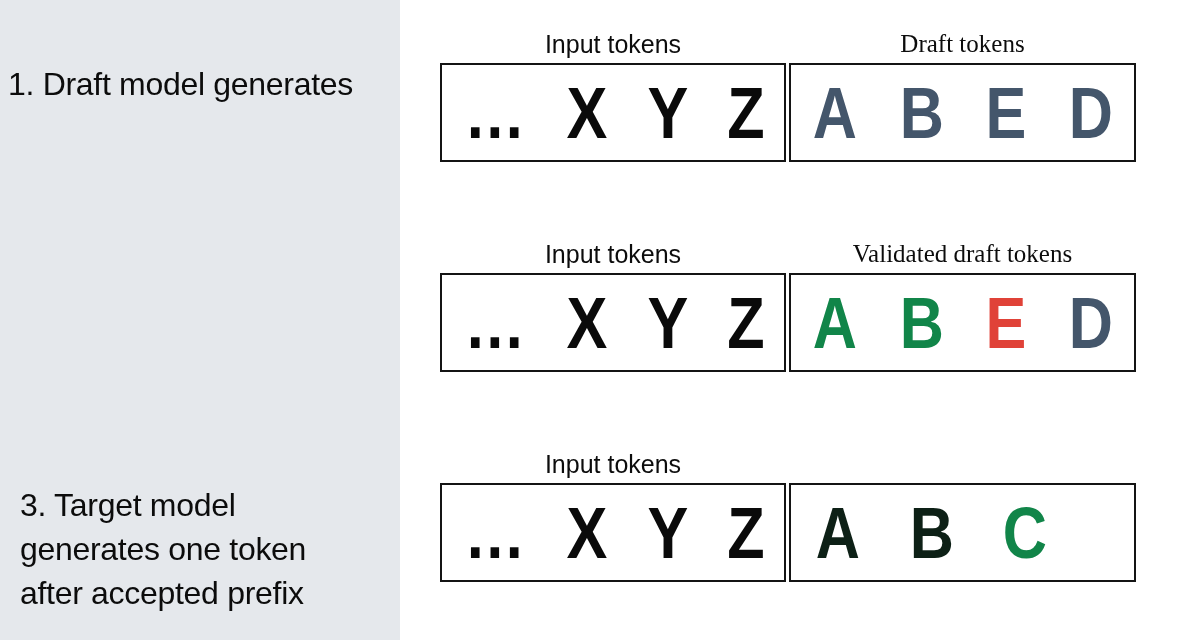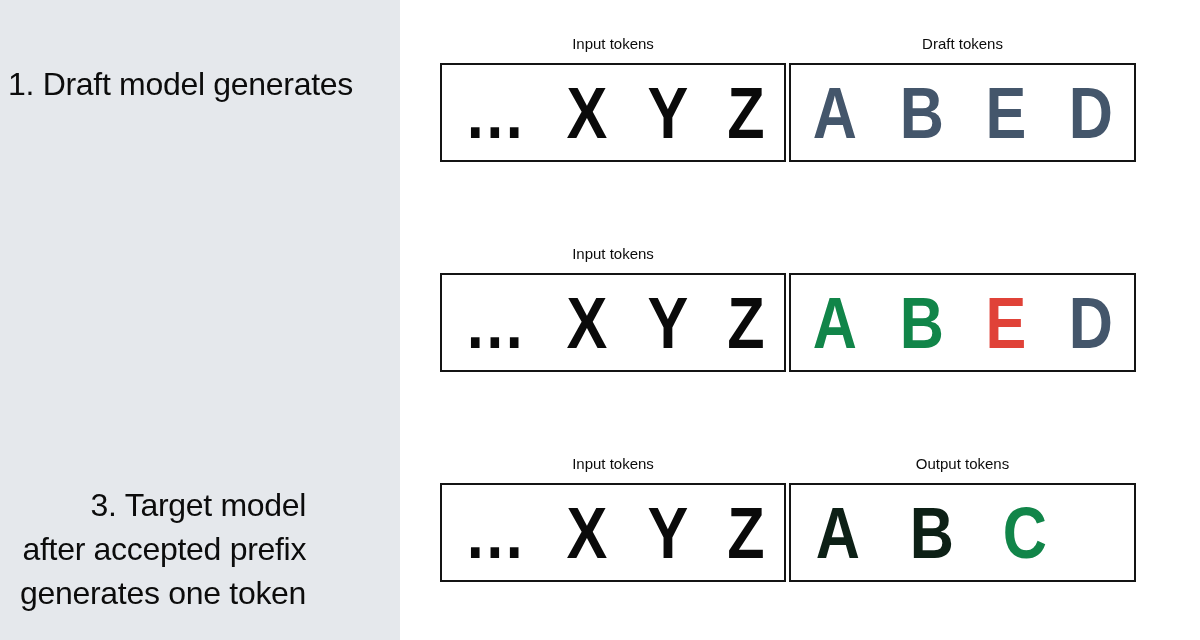--- a/index.html
+++ b/index.html
@@ -21,37 +21,37 @@
   .step {
     position: absolute;
     font-size: 32px;
     line-height: 44px;
     letter-spacing: -0.3px;
     color: #0c0c0c;
   }
   .step .line { white-space: nowrap; }
   .step-1 { left: 8px;  top: 62px; }
   .step-2 { left: 24px; top: 274px; }
-  .step-3 { left: 20px; top: 483px; text-align: right; }
+  .step-3 { left: 20px; top: 483px; }
 
   
   .row { position: absolute; left: 440px; width: 700px; }
   .row-1 { top: 31px; }
   .row-2 { top: 241px; }
   .row-3 { top: 451px; }
 
   .labels { display: flex; gap: 3px; margin-bottom: 6px; }
   .box-label {
     width: 346px;
     text-align: center;
-    font-size: 15px;
+    font-size: 25px;
     line-height: 26px;
     color: #0c0c0c;
   }
-  .box-label.right { width: 347px; }
+  .box-label.right { width: 347px; font-family: Liberation Serif, serif; }
 
   .boxes { display: flex; gap: 3px; }
   .tokenbox {
     box-sizing: border-box;
     width: 346px; height: 99px;
     border: 2px solid #141414;
     background: #ffffff;
     display: flex;
     justify-content: space-around;
     align-items: center;
@@ -71,22 +71,22 @@
 </style>
 </head>
 <body>
 
 <div class="left-panel">
   <div class="step step-1">
     <div class="line">1. Draft model generates</div>
   </div>
   <div class="step step-3">
     <div class="line">3. Target model</div>
+    <div class="line">generates one token</div>
     <div class="line">after accepted prefix</div>
-    <div class="line">generates one token</div>
   </div>
 </div>
 
 <div class="row row-1">
   <div class="labels">
     <div class="box-label">Input tokens</div>
     <div class="box-label right">Draft tokens</div>
   </div>
   <div class="boxes">
     <div class="tokenbox">
@@ -100,41 +100,41 @@
       <span class="token" style="color: rgb(68, 86, 107);">B</span>
       <span class="token" style="color: rgb(68, 86, 107);">E</span>
       <span class="token" style="color: rgb(68, 86, 107);">D</span>
     </div>
   </div>
 </div>
 
 <div class="row row-2">
   <div class="labels">
     <div class="box-label">Input tokens</div>
+    <div class="box-label right">Validated draft tokens</div>
   </div>
   <div class="boxes">
     <div class="tokenbox">
       <span class="token" style="color: rgb(10, 10, 10);">…</span>
       <span class="token" style="color: rgb(10, 10, 10);">X</span>
       <span class="token" style="color: rgb(10, 10, 10);">Y</span>
       <span class="token" style="color: rgb(10, 10, 10);">Z</span>
     </div>
     <div class="tokenbox right">
       <span class="token" style="color: rgb(17, 133, 73);">A</span>
       <span class="token" style="color: rgb(17, 133, 73);">B</span>
       <span class="token" style="color: rgb(224, 66, 56);">E</span>
       <span class="token" style="color: rgb(68, 86, 107);">D</span>
     </div>
   </div>
 </div>
 
 <div class="row row-3">
   <div class="labels">
     <div class="box-label">Input tokens</div>
-    <div class="box-label right">Output tokens</div>
   </div>
   <div class="boxes">
     <div class="tokenbox">
       <span class="token" style="color: rgb(10, 10, 10);">…</span>
       <span class="token" style="color: rgb(10, 10, 10);">X</span>
       <span class="token" style="color: rgb(10, 10, 10);">Y</span>
       <span class="token" style="color: rgb(10, 10, 10);">Z</span>
     </div>
     <div class="tokenbox right">
       <span class="token" style="color: rgb(13, 32, 22);">A</span>

